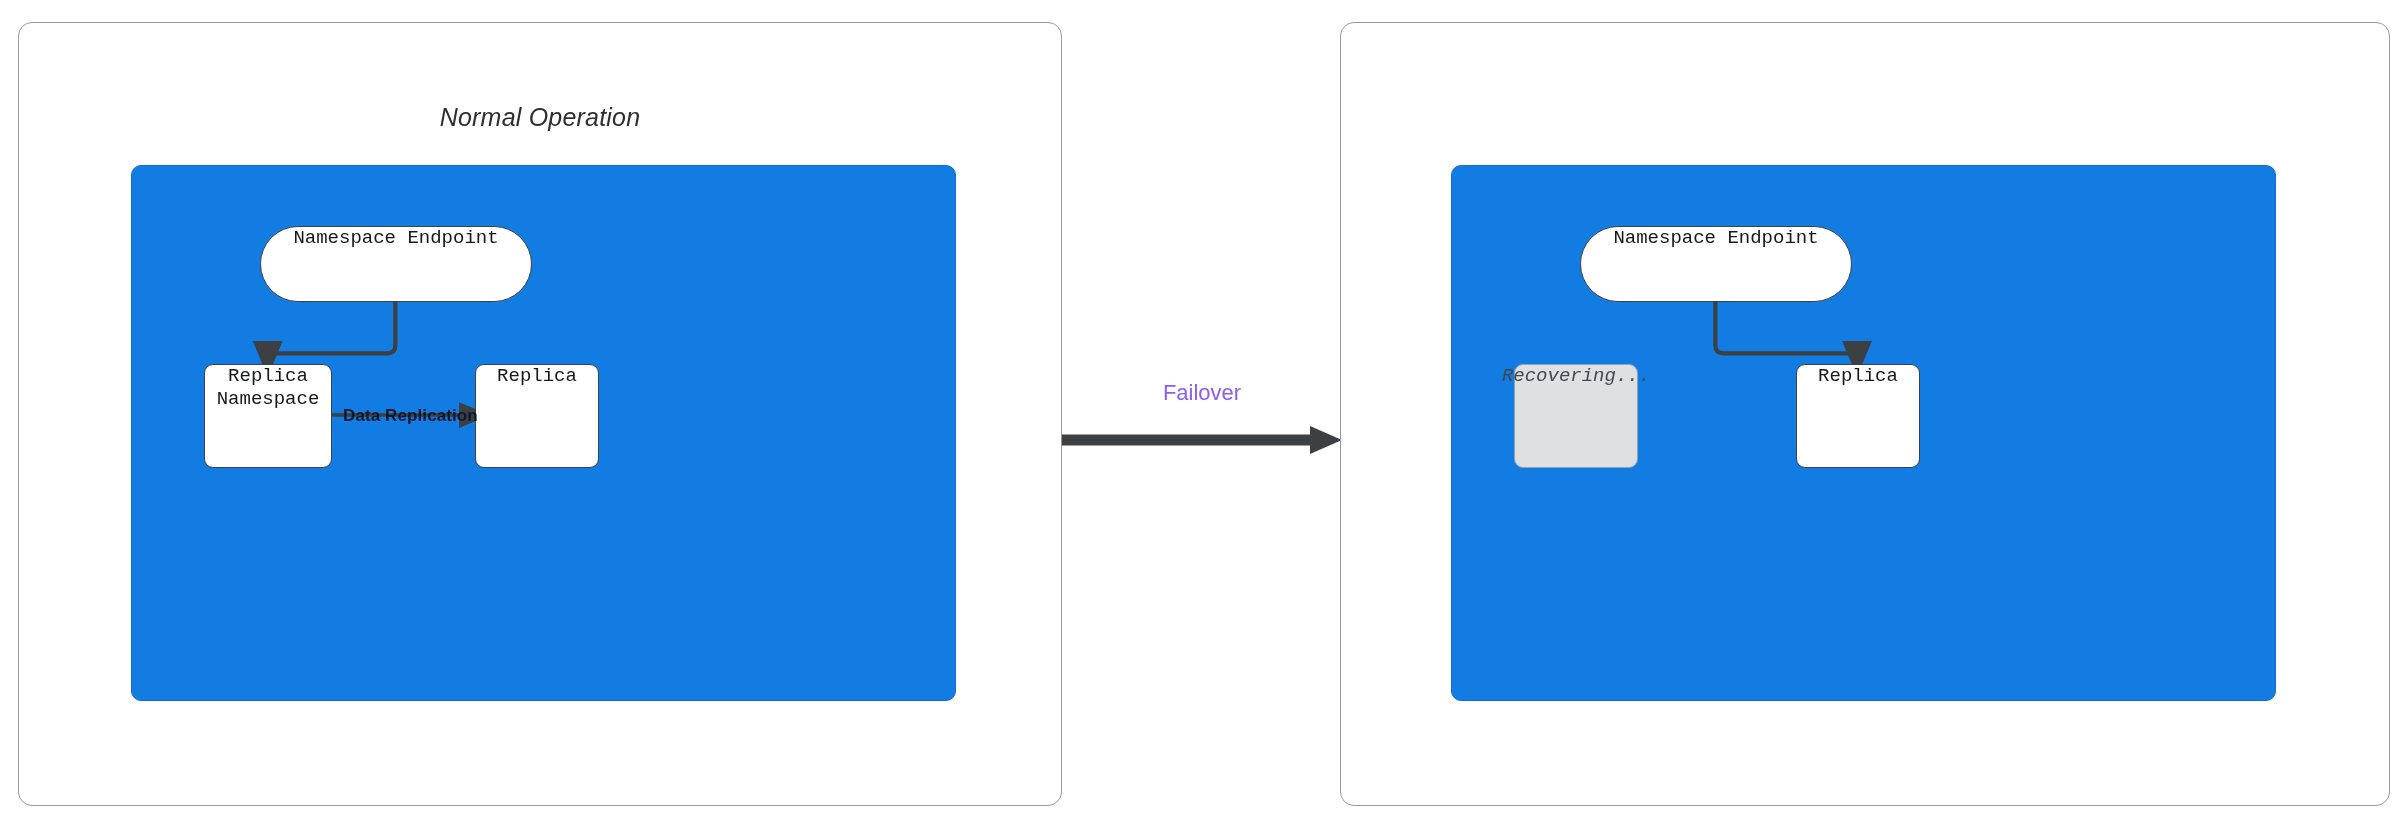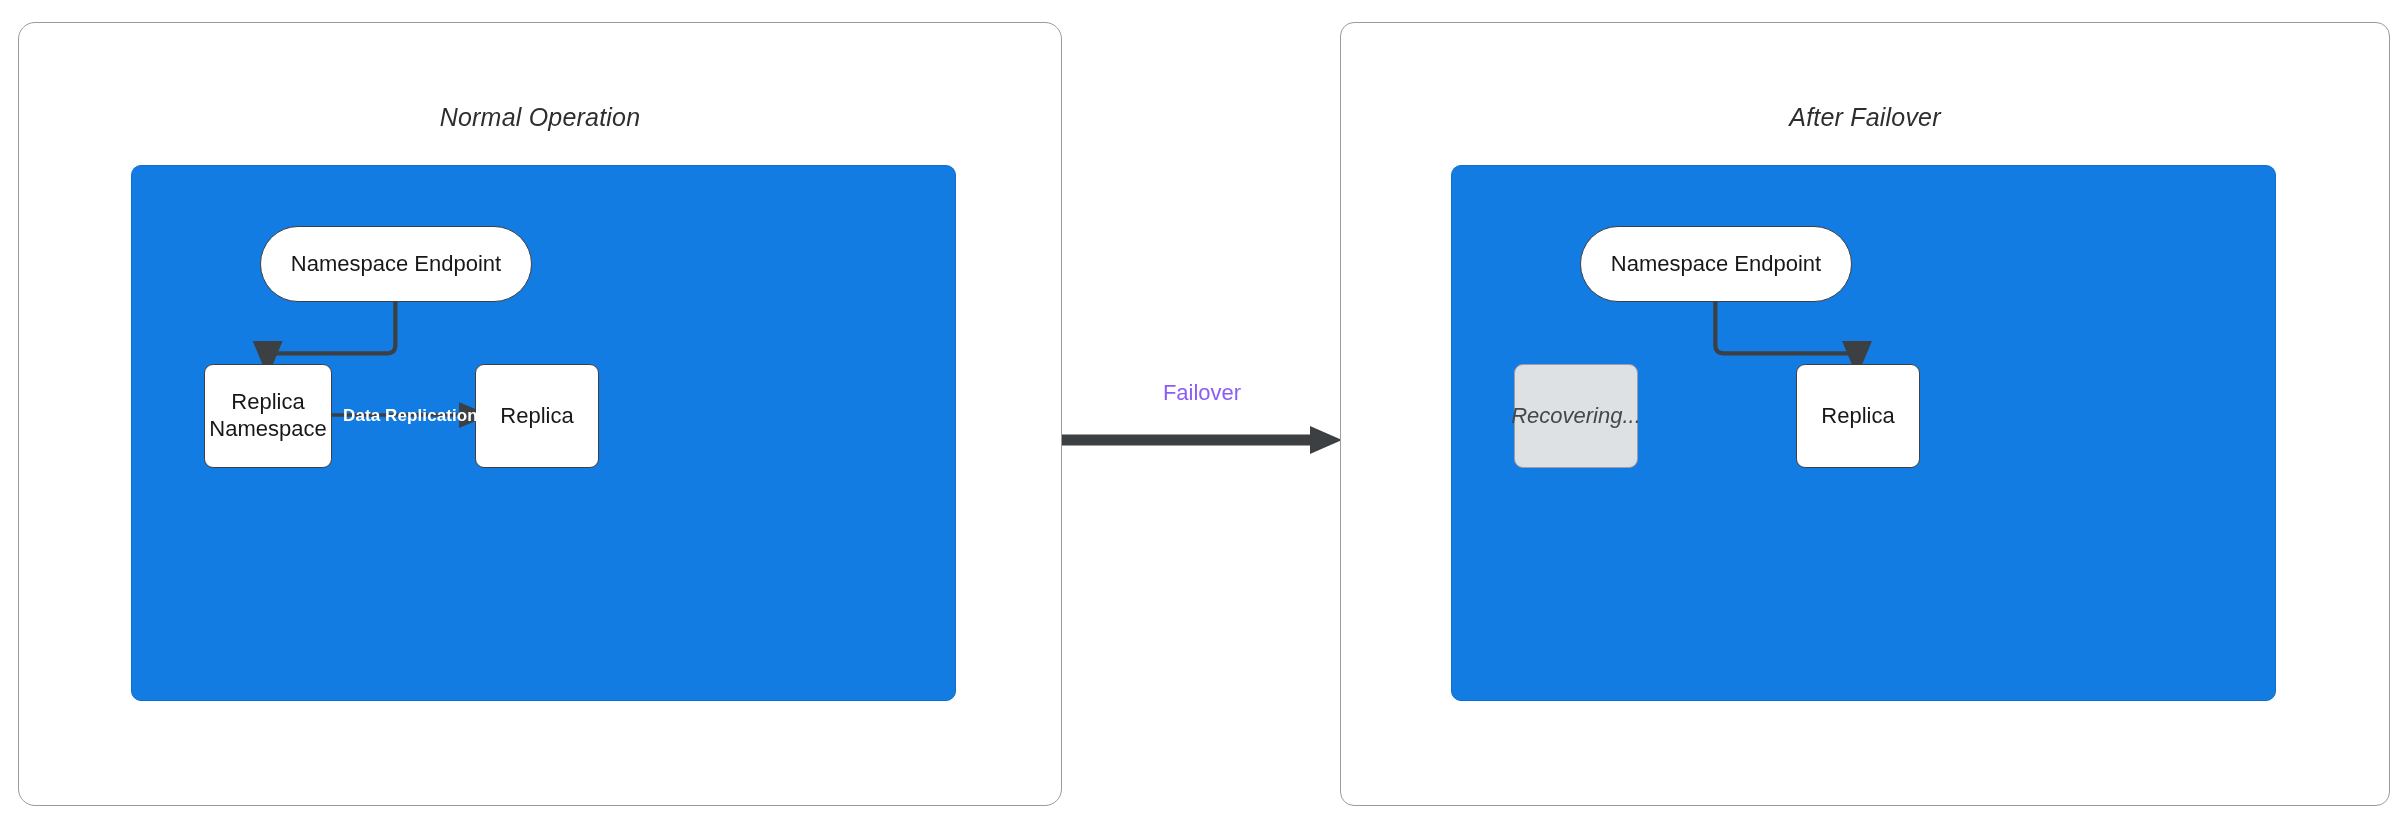--- a/index.html
+++ b/index.html
@@ -3,56 +3,56 @@
 <meta charset="utf-8">
 <style>
   html,body{margin:0;padding:0;background:#ffffff;}
   body{width:2407px;height:828px;overflow:hidden;
        font-family:"Liberation Sans","DejaVu Sans",sans-serif;}
   #stage{position:relative;width:2407px;height:828px;background:#ffffff;}
 
   
   .panel{position:absolute;background:#ffffff;border:1.6px solid #9a9a9a;
          border-radius:14px;box-sizing:border-box;}
-  #panel-left{left:18px;top:22px;width:1044px;height:784px;border-radius:17px;}
+  #panel-left{left:18px;top:22px;width:1044px;height:784px;}
   #panel-right{left:1340px;top:22px;width:1050px;height:784px;}
 
   .panel-title{position:absolute;top:80px;left:0;width:100%;text-align:center;
                font-style:italic;font-size:25px;color:#2e2e2e;letter-spacing:.2px;}
 
   
   .cluster{position:absolute;background:#137CE3;border:1.4px solid #0f6fcc;
            border-radius:10px;box-sizing:border-box;}
   #cluster-left{left:112px;top:142px;width:825px;height:536px;}
   #cluster-right{left:110px;top:142px;width:825px;height:536px;}
 
   
-  .node{position:absolute;box-sizing:border-box;display:flex;align-items:center;
+  .node{position:absolute;box-sizing:border-box;display:flex;align-items:flex-start;
         justify-content:center;text-align:center;background:#ffffff;
-        border:1.7px solid #3c4043;color:#17181a;font-size:22px;line-height:1.22;}
+        border:1.7px solid #3c4043;color:#17181a;font-size:19px;line-height:1.22;font-family:Liberation Mono, monospace;}
   .node.stadium{border-radius:999px;}
   .node.rect{border-radius:9px;}
   .node.ghost{background:#dee1e4;border:1.7px solid #9aa0a6;color:#43484d;
               font-style:italic;}
 
   
   #node-endpoint-left{left:128px;top:60px;width:272px;height:76px;}
   #node-primary{left:72px;top:198px;width:128px;height:104px;}
   #node-replica-left{left:343px;top:198px;width:124px;height:104px;}
   
   #node-endpoint-right{left:128px;top:60px;width:272px;height:76px;}
   #node-recovering{left:62px;top:198px;width:124px;height:104px;}
   #node-replica-right{left:344px;top:198px;width:124px;height:104px;}
 
   
   .conn{position:absolute;left:0;top:0;width:100%;height:100%;overflow:visible;
         pointer-events:none;}
 
   
-  .edge-label{position:absolute;font-size:17px;font-weight:bold;color:#ffffff;
+  .edge-label{position:absolute;font-size:17px;font-weight:bold;color:#0f172a;
               white-space:nowrap;letter-spacing:.1px;}
   #label-data-replication{left:211px;top:240px;}
 
   
   #failover-wrap{position:absolute;left:1062px;top:380px;width:280px;height:110px;}
   #failover-label{position:absolute;left:0;top:0;width:100%;text-align:center;
                   font-size:22px;color:#8b5cf6;}
   #failover-arrow{position:absolute;left:0;top:40px;width:280px;height:40px;overflow:visible;}
 </style>
 </head>
@@ -102,21 +102,20 @@
 
   <div id="failover-wrap">
     <div id="failover-label">Failover</div>
     <svg id="failover-arrow" viewBox="0 0 280 40" preserveAspectRatio="none">
       <path d="M0,20 L252,20" stroke="#3C4043" stroke-width="11" fill="none"></path>
       <path d="M248,6 L280,20 L248,34 z" fill="#3C4043"></path>
     </svg>
   </div>
 
   <div class="panel" id="panel-right">
-    <div class="panel-title">After Failover</div>
 
     <div class="cluster" id="cluster-right">
 
       <svg class="conn" viewBox="0 0 825 536" preserveAspectRatio="none">
         <defs>
           <marker id="ah-r" markerWidth="10" markerHeight="10" refX="4.2" refY="4" orient="auto" markerUnits="strokeWidth">
             <path d="M0,0.4 L8.6,4 L0,7.6 z" fill="#3C4043"></path>
           </marker>
         </defs>
 

